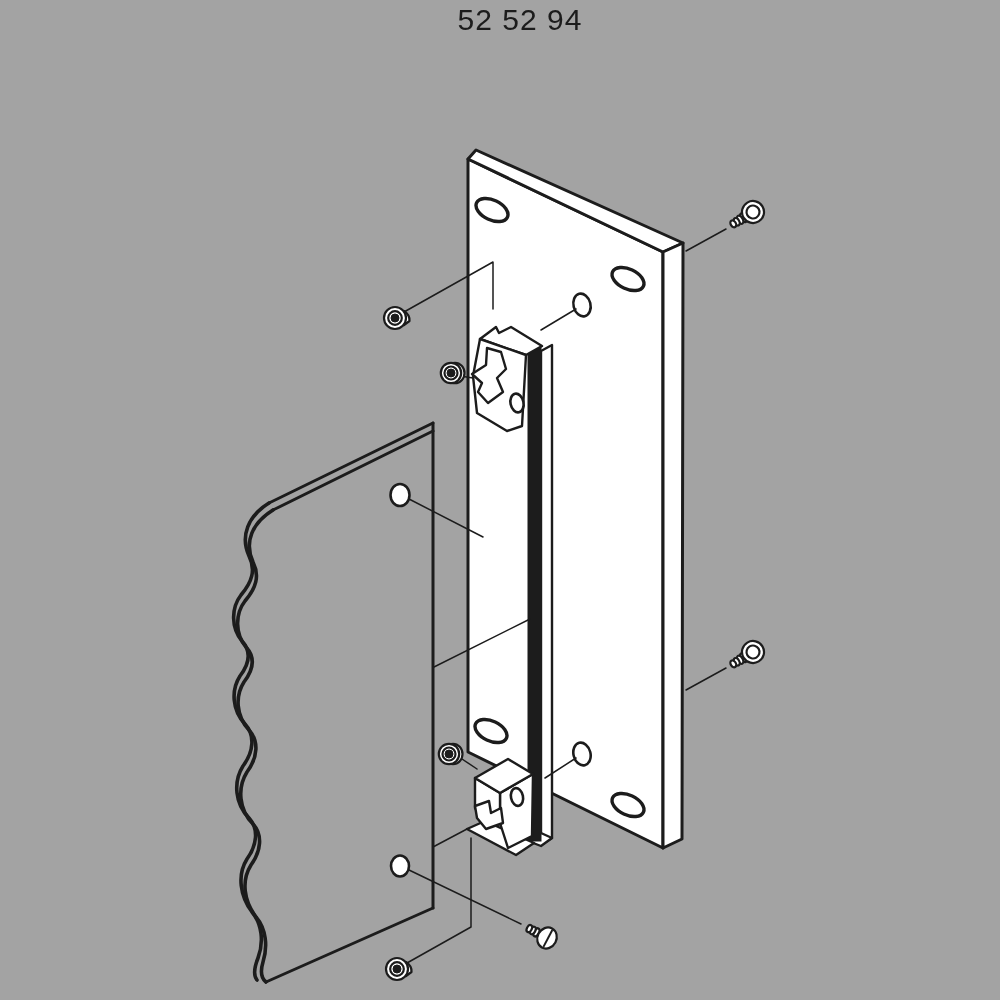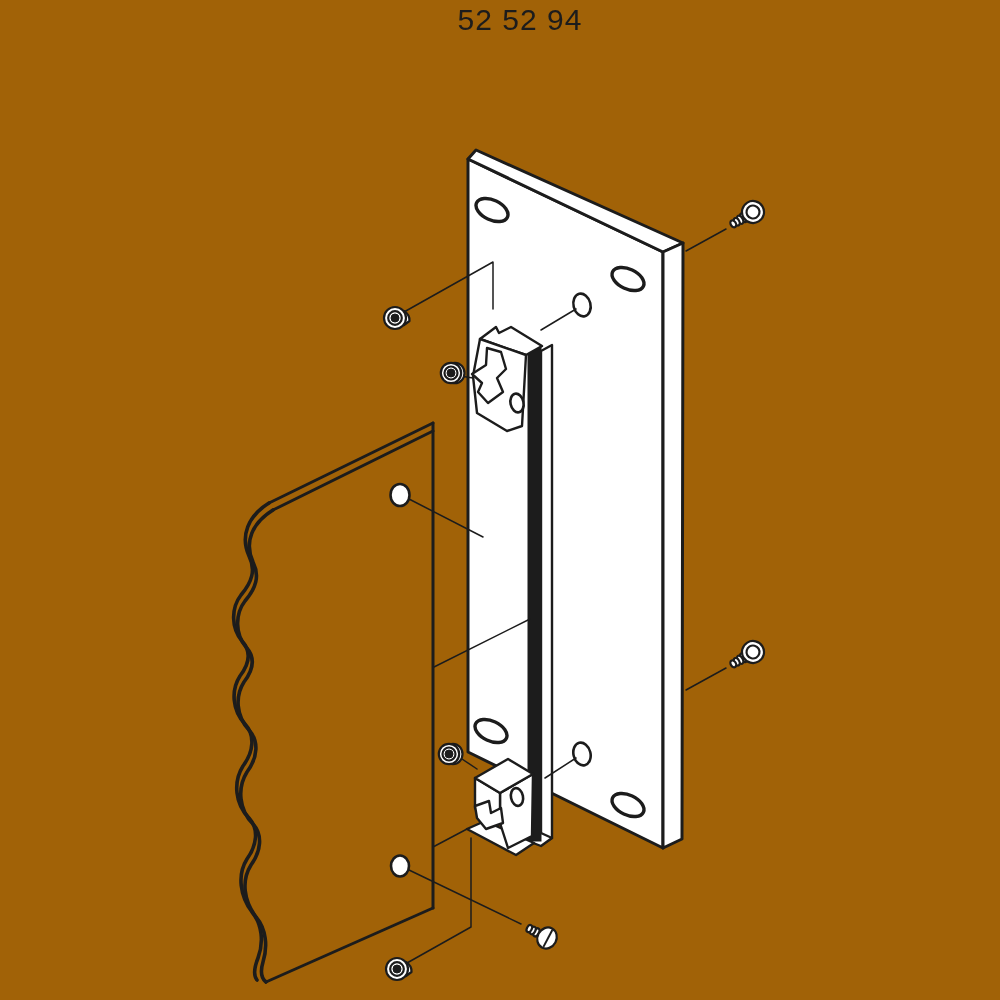--- a/index.html
+++ b/index.html
@@ -1,16 +1,16 @@
 <!DOCTYPE html>
 <html><head>
 <meta charset="utf-8">
 <style>
   html,body{margin:0;padding:0;background:#ffffff;}
-  .stage{width:1000px;height:1000px;position:relative;background:#a16207;overflow:hidden;}
+  .stage{width:1000px;height:1000px;position:relative;background:#a3a3a3;overflow:hidden;}
   svg{display:block;}
   .face{fill:#ffffff;stroke:#1c1c1c;stroke-width:3;stroke-linejoin:round;}
   .face-thin{fill:#ffffff;stroke:#1c1c1c;stroke-width:2.4;stroke-linejoin:round;}
   .hole{fill:#ffffff;stroke:#1c1c1c;stroke-width:3.4;}
   .hole-sm{fill:#ffffff;stroke:#1c1c1c;stroke-width:2.6;}
   .leader{fill:none;stroke:#1c1c1c;stroke-width:1.5;stroke-linecap:round;stroke-linejoin:round;}
   .wavy{fill:none;stroke:#1c1c1c;stroke-width:3.6;stroke-linecap:round;}
   .edge{fill:none;stroke:#1c1c1c;stroke-width:3;stroke-linecap:round;}
   .hw{fill:#ffffff;stroke:#1c1c1c;stroke-width:2.2;stroke-linejoin:round;}
   .hw-dark{fill:#1c1c1c;stroke:#1c1c1c;stroke-width:1;}

